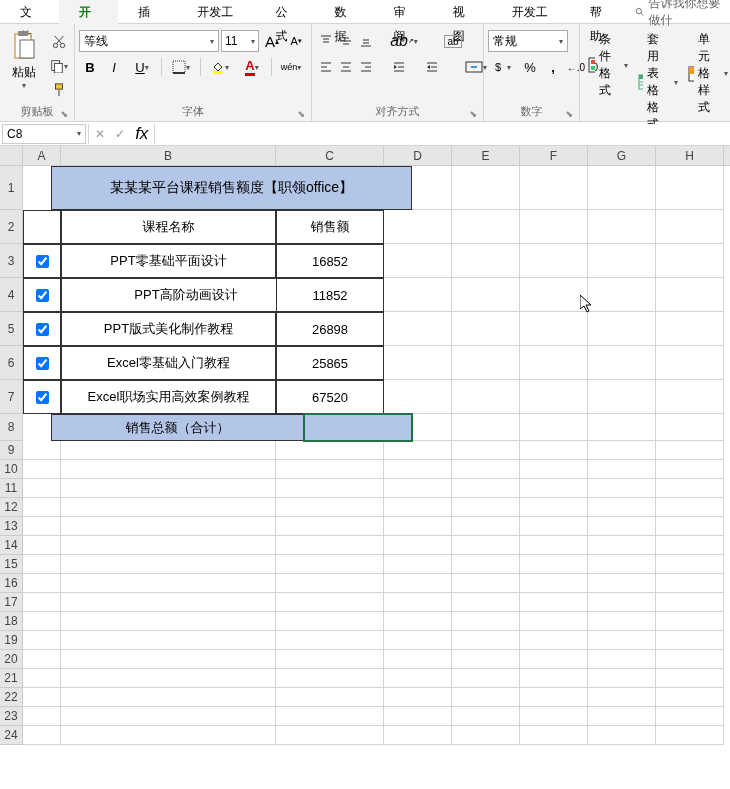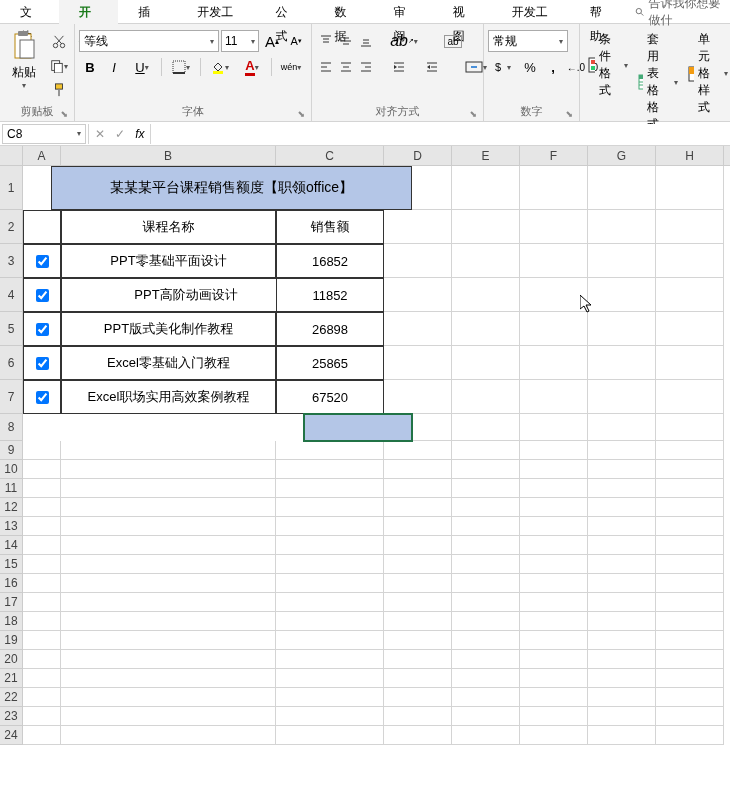--- a/index.html
+++ b/index.html
@@ -43,21 +43,21 @@
 .number-row { display: flex; align-items: center; gap: 1px; }
 
 .styles-body { display: flex; flex-direction: row; gap: 2px; padding-top: 4px; }
 .style-item { display: flex; align-items: center; font-size: 12px; padding: 1px 4px; gap: 4px; }
 
 .formula-bar { display: flex; align-items: center; height: 24px; border-bottom: 1px solid #d4d4d4; background: #fff; }
 .name-box { width: 84px; height: 20px; border: 1px solid #ccc; margin: 0 2px; font-size: 12px; padding: 0 4px; display: flex; align-items: center; justify-content: space-between; }
 .fb-sep { width: 1px; height: 20px; background: #d4d4d4; }
 .fb-btns { display: flex; align-items: center; padding: 0 6px; gap: 10px; }
 .fb-btn { font-size: 12px; color: #999; }
-.fx-label { font-style: italic; font-size: 12px; }
+.fx-label { font-style: italic; font-size: 17px; }
 .formula-input { flex: 1; height: 20px; border: none; font-size: 12px; padding: 0 4px; }
 
 .sheet-area { position: relative; display: flex; height: 641px; }
 .corner { width: 23px; height: 20px; background: #e6e6e6; border-right: 1px solid #ccc; border-bottom: 1px solid #ccc; position: absolute; top: 0; left: 0; }
 .col-headers { position: absolute; top: 0; left: 23px; right: 0; height: 20px; display: flex; background: #e6e6e6; border-bottom: 1px solid #ccc; }
 .col-header { border-right: 1px solid #ccc; text-align: center; font-size: 12px; line-height: 20px; color: #444; }
 .row-headers { position: absolute; top: 20px; left: 0; width: 23px; background: #e6e6e6; border-right: 1px solid #ccc; }
 .row-header { border-bottom: 1px solid #ccc; text-align: center; font-size: 12px; color: #444; display: flex; align-items: center; justify-content: center; }
 .grid { position: absolute; top: 20px; left: 23px; right: 0; bottom: 0; }
 .grid-cell { border-right: 1px solid #d4d4d4; border-bottom: 1px solid #d4d4d4; font-size: 13px; display: flex; align-items: center; justify-content: center; background: #fff; }
@@ -574,19 +574,20 @@
       <div class="grid-cell table-cell checkbox-cell" style="position: absolute; left: 0px; top: 180px; width: 38px; height: 34px;">
         <input type="checkbox" checked="" style="">
       </div>
       <div class="grid-cell table-cell" style="position: absolute; left: 38px; top: 180px; width: 215px; height: 34px;">Excel零基础入门教程</div>
       <div class="grid-cell table-cell" style="position: absolute; left: 253px; top: 180px; width: 108px; height: 34px;">25865</div>
       <div class="grid-cell table-cell checkbox-cell" style="position: absolute; left: 0px; top: 214px; width: 38px; height: 34px;">
         <input type="checkbox" checked="" style="">
       </div>
       <div class="grid-cell table-cell" style="position: absolute; left: 38px; top: 214px; width: 215px; height: 34px;">Excel职场实用高效案例教程</div>
       <div class="grid-cell table-cell" style="position: absolute; left: 253px; top: 214px; width: 108px; height: 34px;">67520</div>
+      <div class="grid-cell table-cell header-fill" style="position: absolute; left: 0px; top: 248px; width: 253px; height: 27px;">销售总额（合计）</div>
       <div class="grid-cell table-cell header-fill selected-cell" style="position: absolute; left: 253px; top: 248px; width: 108px; height: 27px;"></div>
     </div>
 </div>
 
 <svg class="cursor" id="cursor" width="16" height="20" viewBox="0 0 16 20" style="left: 580px; top: 295px;">
     <path d="M0 0 L0 14 L4 11 L7 17 L9 16 L6 10 L11 10 Z" fill="#fff" stroke="#000" stroke-width="1"></path>
   </svg>
 
 </body></html>

